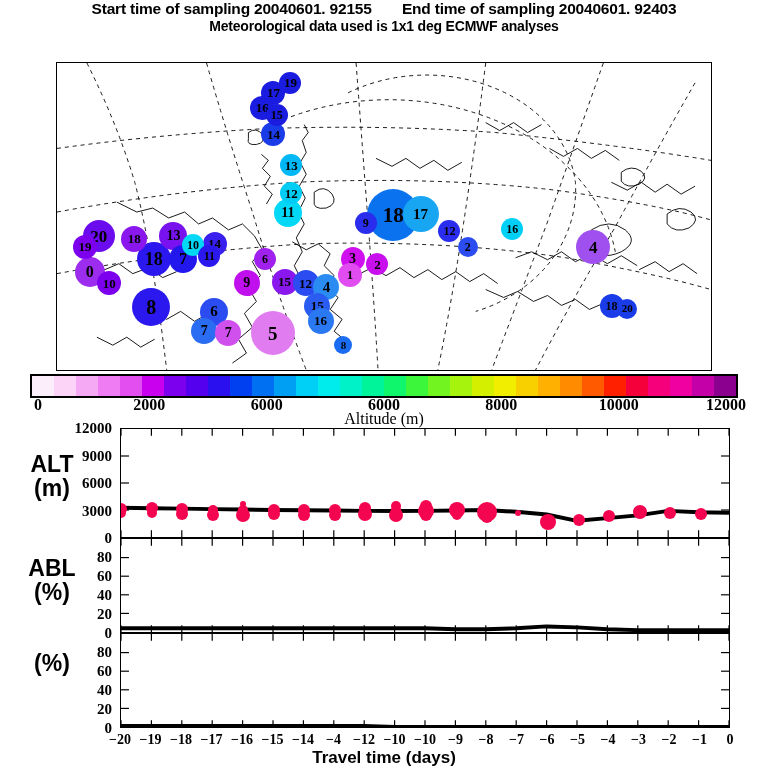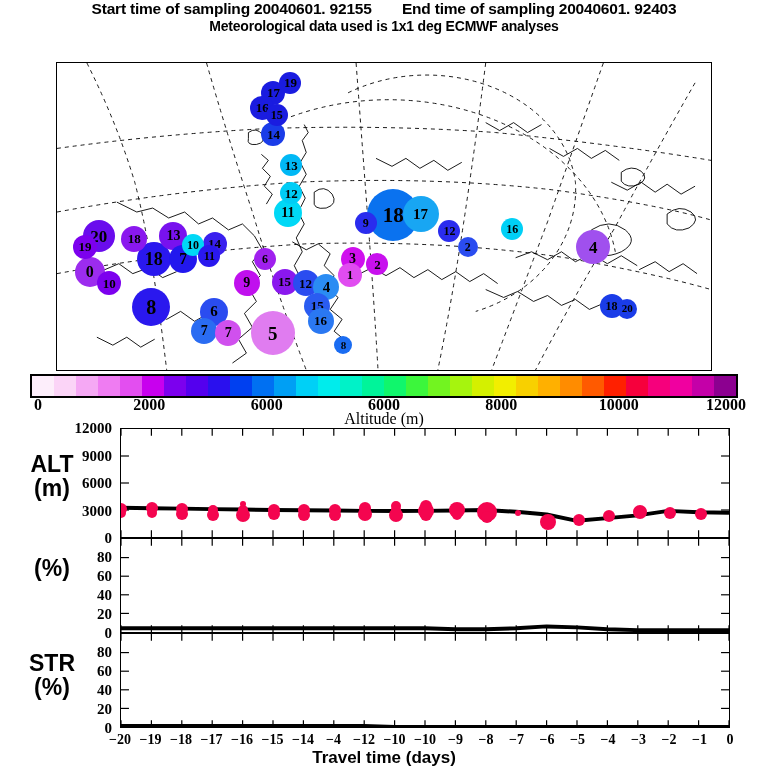--- a/index.html
+++ b/index.html
@@ -300,24 +300,24 @@
   </div>
 <div id="cbar-title">Altitude (m)</div>
 
 <div id="ts">
 
   <div class="ylab" id="ylab-alt">
     <div>ALT</div>
     <div>(m)</div>
   </div>
   <div class="ylab" id="ylab-abl">
+    <div>ABL</div>
     <div>(%)</div>
   </div>
   <div class="ylab" id="ylab-str">
-    <div>STR</div>
     <div>(%)</div>
   </div>
 
   <div class="ytickcol" id="yticks-alt" style="top: 0px; height: 110px;">
       <div class="ytick" style="top: 110px; right: 4px;">0</div>
       <div class="ytick" style="top: 82.5px; right: 4px;">3000</div>
       <div class="ytick" style="top: 55px; right: 4px;">6000</div>
       <div class="ytick" style="top: 27.5px; right: 4px;">9000</div>
       <div class="ytick" style="top: 0px; right: 4px;">12000</div>
     </div>

